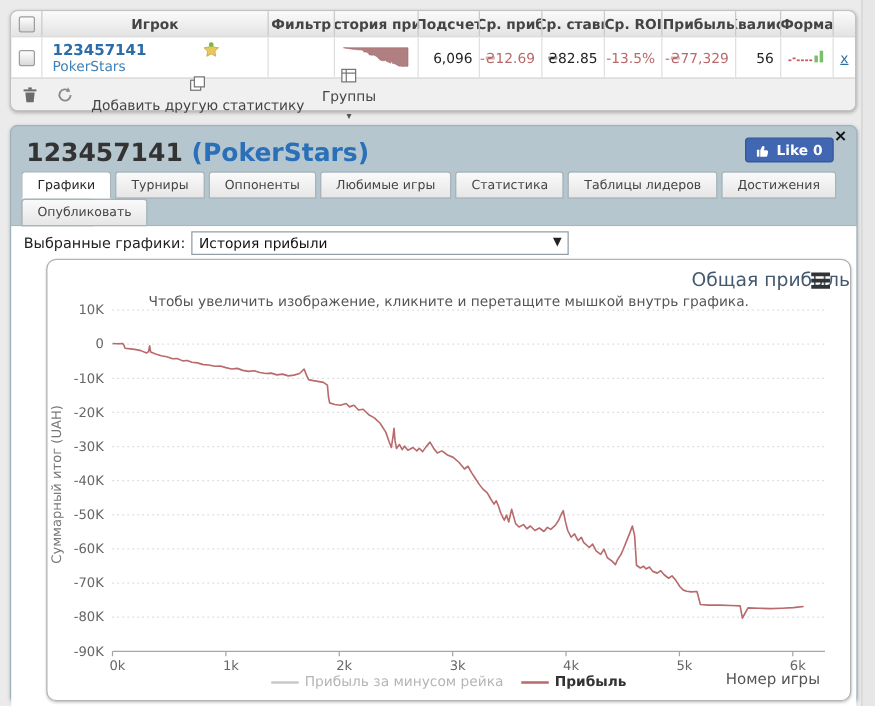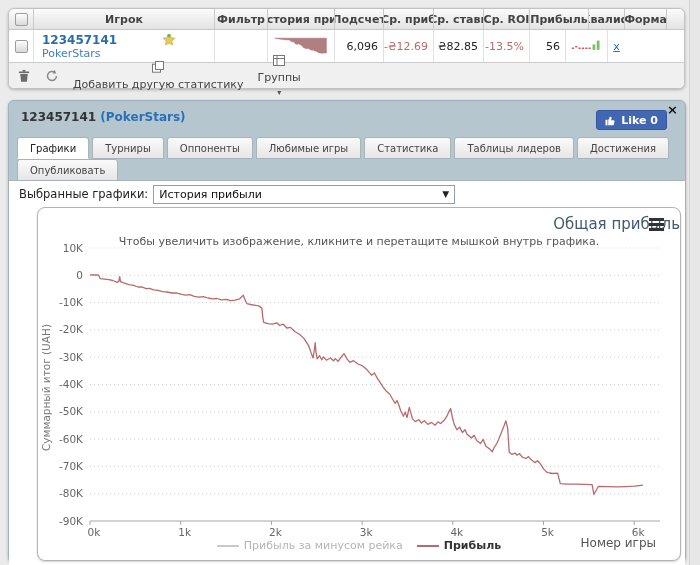--- a/index.html
+++ b/index.html
@@ -43,21 +43,21 @@
   .toolbar{height:25px; background:#f0f0f0; border-radius:0 0 6px 6px;
     display:flex; align-items:center; gap:6px; padding:0 8px; color:#444;}
   .tool{display:flex; align-items:center; gap:4px; cursor:default;}
   .tool + .tool{margin-left:8px;flex-direction:column;}
   .caret{font-size:8px; color:#555;}
   
   .panel{position:absolute; left:8px; top:100px; width:678px; height:463px;
     background:#b5c6cf; border:1px solid #9fb2bc; border-radius:6px;
     box-shadow:0 1px 3px rgba(0,0,0,.25);}
   .panel-head{position:relative; height:36px; padding:9px 12px 0 12px;}
-  .panel-title{font-size:12px; font-weight:bold; color:#333;}
+  .panel-title{font-size:20px; font-weight:bold; color:#333;}
   .panel-title .site{color:#2a70b8;}
   .like-btn{position:absolute; right:18px; top:9px; height:20px; background:#4167b2;
     border:1px solid #35549b; border-radius:3px; color:#fff; font-weight:bold;
     font-size:11px; display:flex; align-items:center; gap:5px; padding:0 8px;}
   .panel-close{position:absolute; right:7px; top:1px; font-size:13px;
     font-weight:bold; color:#111; cursor:default;}
   .tabs-row{padding-left:8px; height:22px; position:relative; z-index:2;}
   .tab{display:inline-block; height:22px; line-height:21px; padding:0 12px;
     margin-right:3px; font-size:10px; color:#444; background:linear-gradient(#fafafa,#e6e6e6);
     border:1px solid #a9b4b9; border-radius:3px 3px 0 0; vertical-align:bottom;}
@@ -127,20 +127,21 @@
     <div class="cell w2"></div>
     <div class="cell w3 center">
       <svg id="hist-spark" width="64" height="27" viewBox="0 0 64 27">
           <polygon points="2.0,4.0 2.0,4.0 2.4,4.0 2.9,4.0 3.0,4.1 3.1,4.3 3.5,4.3 4.0,4.4 4.4,4.4 4.9,4.6 5.1,4.5 5.2,4.1 5.2,4.5 5.7,4.6 6.2,4.7 6.6,4.8 7.1,4.9 7.5,4.9 8.0,5.1 8.4,5.1 8.8,5.2 9.3,5.2 9.7,5.3 10.2,5.3 10.7,5.4 11.2,5.4 11.7,5.5 12.2,5.6 12.6,5.6 13.1,5.7 13.6,5.8 14.1,5.7 14.6,5.8 15.1,5.9 15.5,5.9 16.0,6.0 16.5,5.9 17.0,6.0 17.5,6.0 18.0,5.9 18.3,5.6 18.5,6.0 18.7,6.3 19.1,6.3 19.5,6.4 20.0,6.5 20.3,6.6 20.4,7.4 20.5,7.8 21.0,7.9 21.4,7.9 21.9,7.8 22.2,8.0 22.6,7.9 23.0,8.2 23.4,8.2 23.9,8.5 24.3,8.7 24.8,9.1 25.3,9.7 25.6,10.3 25.8,10.7 25.9,9.9 26.0,9.4 26.1,10.2 26.2,10.7 26.5,10.5 26.7,10.8 26.9,10.6 27.2,10.8 27.6,10.7 28.0,10.9 28.2,10.7 28.5,10.9 28.7,10.6 29.1,10.3 29.4,10.7 29.7,11.0 30.1,10.9 30.6,11.1 31.1,11.3 31.5,11.6 32.0,12.0 32.3,11.9 32.6,12.3 33.0,12.7 33.3,13.0 33.6,13.3 34.0,13.6 34.3,13.9 34.5,14.3 34.7,14.1 34.9,14.4 35.1,14.9 35.4,15.3 35.6,15.0 35.8,15.4 36.0,14.6 36.4,15.5 36.7,15.8 37.1,15.6 37.4,15.9 37.6,15.7 38.0,16.0 38.4,15.8 38.8,16.1 39.1,15.8 39.4,15.9 39.8,15.7 40.1,15.3 40.3,15.0 40.4,14.7 40.6,15.4 40.8,16.0 41.1,16.4 41.4,16.2 41.7,16.6 42.0,16.4 42.2,16.8 42.7,17.1 43.0,16.9 43.3,17.3 43.6,17.5 43.9,17.2 44.2,17.7 44.6,18.0 44.9,18.2 45.1,17.9 45.4,17.5 45.6,17.2 45.9,16.6 46.2,16.1 46.3,15.7 46.5,16.3 46.7,18.2 47.0,18.4 47.3,18.3 47.5,18.5 47.8,18.3 48.1,18.6 48.5,18.7 48.8,18.6 49.1,18.8 49.4,19.1 49.7,18.9 50.0,19.2 50.4,19.6 50.7,19.8 51.0,19.9 51.4,19.9 51.9,19.9 52.1,20.7 52.8,20.8 53.8,20.8 54.8,20.8 55.5,20.8 55.7,21.6 55.9,21.4 56.2,21.0 57.2,21.0 58.1,21.0 59.1,21.0 60.1,20.9 61.0,20.9 61.0,4.0" fill="#b07f81" stroke="#a96a6c" stroke-width="0.6"></polygon>
         </svg>
     </div>
     <div class="cell w4 dark-val">6,096</div>
     <div class="cell w5 neg">-₴12.69</div>
     <div class="cell w6 dark-val">₴82.85</div>
     <div class="cell w7 neg">-13.5%</div>
+    <div class="cell w8 neg">-₴77,329</div>
     <div class="cell w9 dark-val">56</div>
     <div class="cell w10 center">
       <svg id="forma-spark" width="40" height="16" viewBox="0 0 40 16">
           <rect x="1" y="10" width="3" height="1.8" fill="#c9595b"></rect>
           <rect x="5.3" y="8" width="3" height="1.8" fill="#c9595b"></rect>
           <rect x="9.6" y="10" width="3" height="1.8" fill="#c9595b"></rect>
           <rect x="13.899999999999999" y="10" width="3" height="1.8" fill="#c9595b"></rect>
           <rect x="18.2" y="10" width="3" height="1.8" fill="#c9595b"></rect>
           <rect x="22.5" y="10" width="3" height="1.8" fill="#c9595b"></rect>
           <rect x="27.8" y="6" width="3.6" height="7" fill="#79c06a"></rect>

